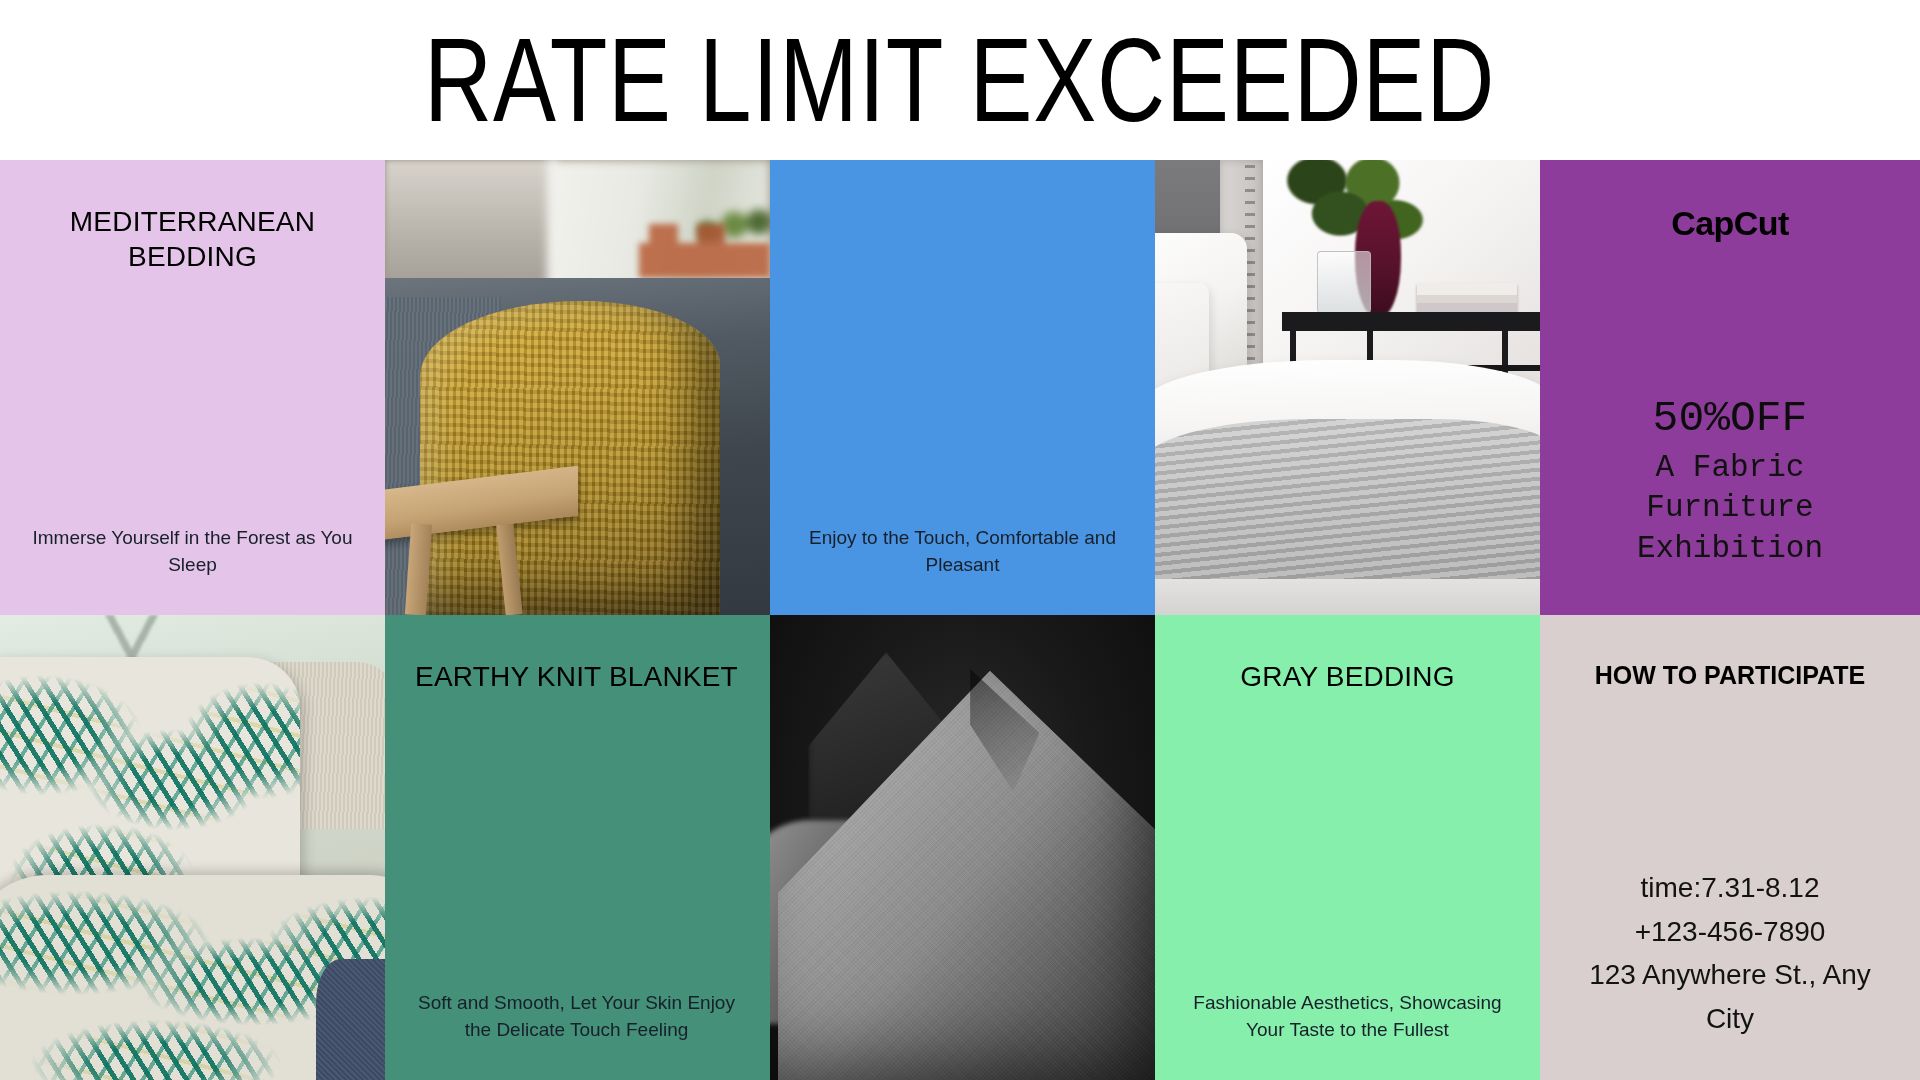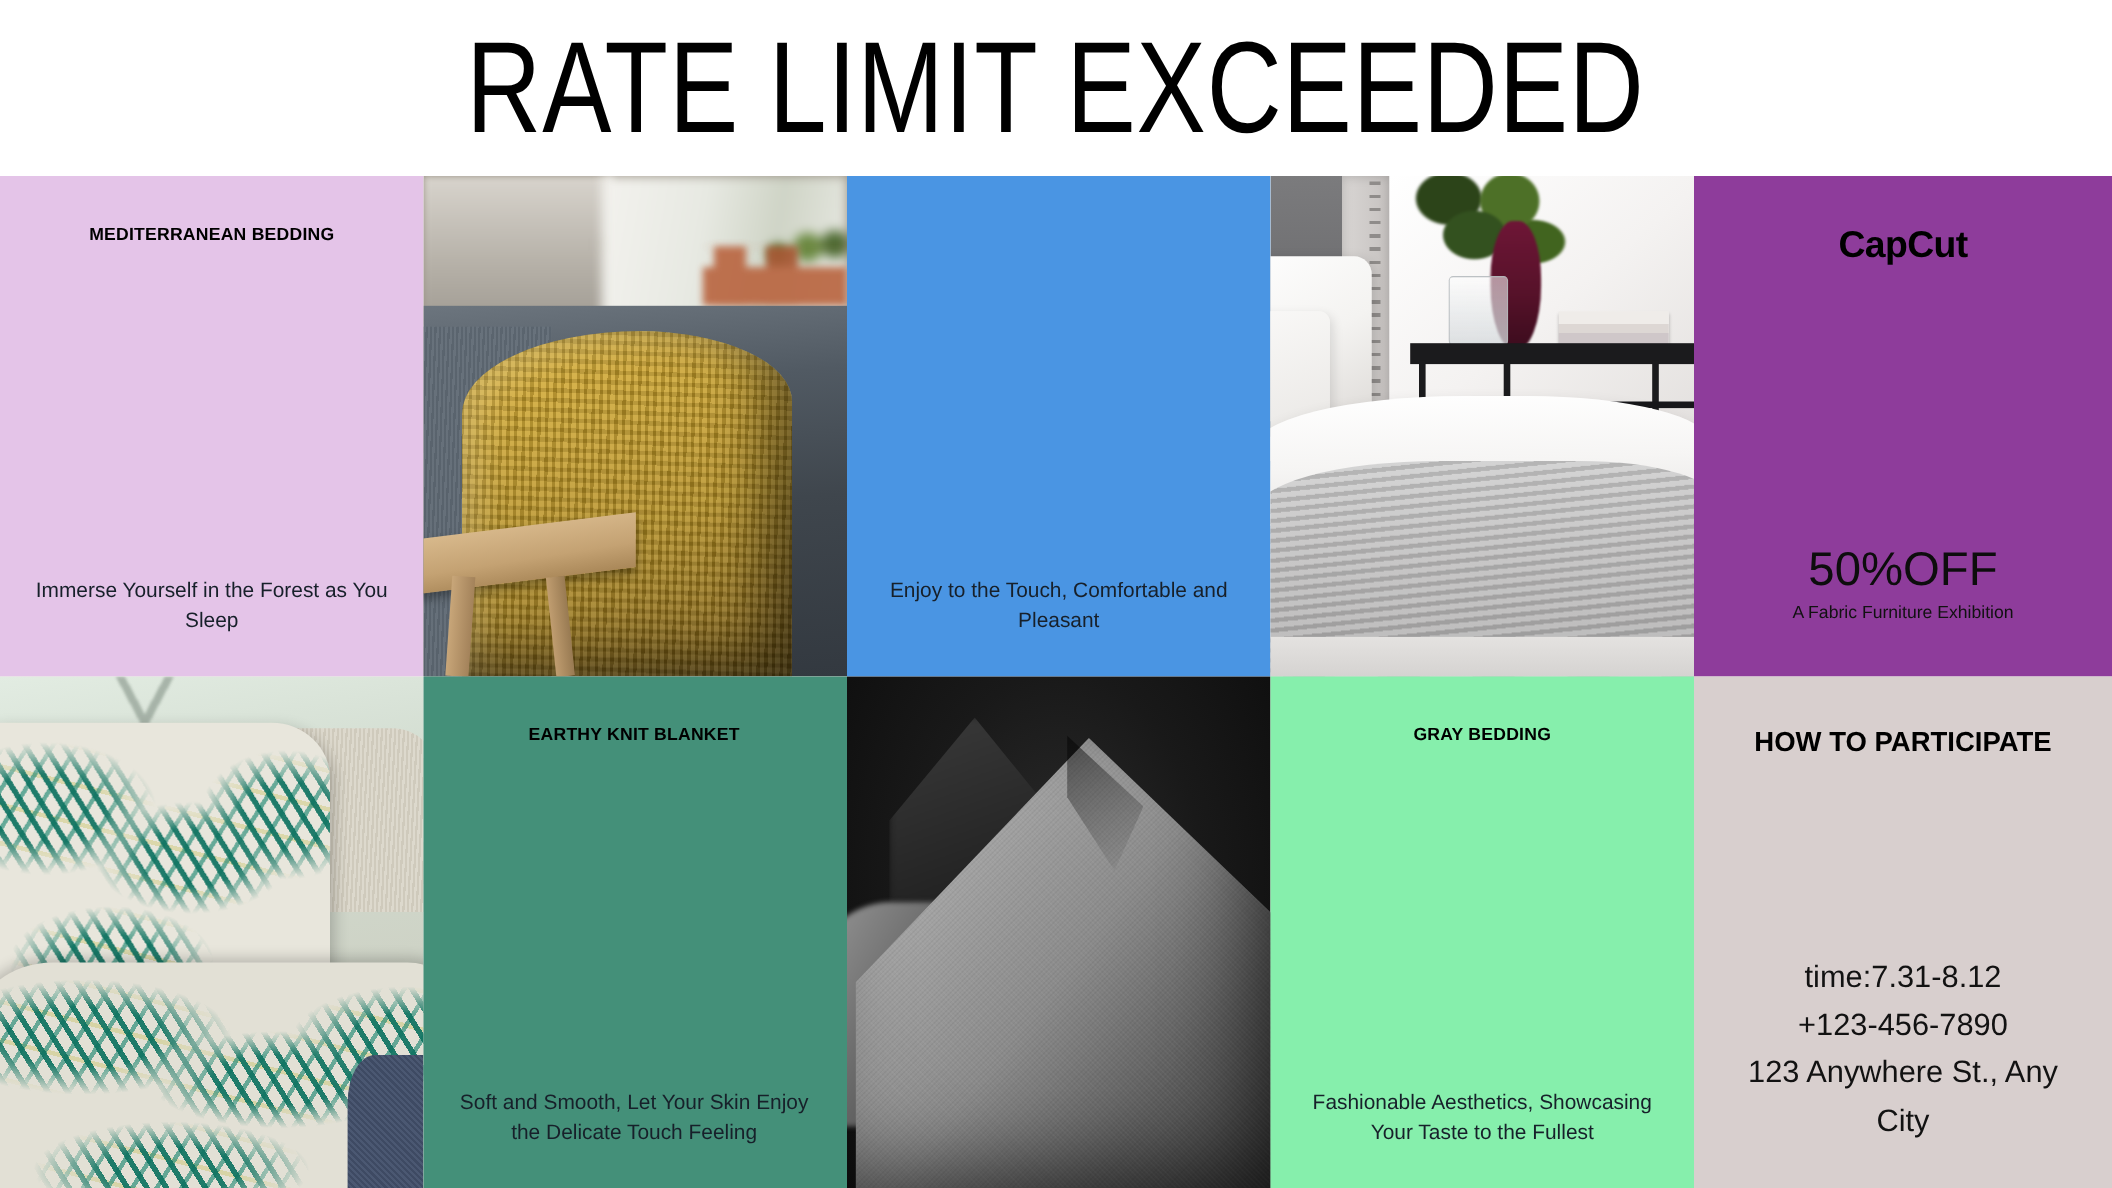--- a/index.html
+++ b/index.html
@@ -15,40 +15,40 @@
                  transform:scaleX(0.80); transform-origin:center center; white-space:nowrap; }
 
   
   .grid { position:absolute; left:0; top:160px; width:1920px; height:920px;
           display:grid; grid-template-columns:385px 385px 385px 385px 380px;
           grid-template-rows:455px 465px; }
   .cell { position:relative; overflow:hidden; }
 
   .textcell { display:flex; flex-direction:column; align-items:center;
               padding:44px 30px 36px; text-align:center; }
-  .cell-title { font-size:16px; font-weight:bold; line-height:1.25; color:#000;
+  .cell-title { font-size:28px; font-weight:normal; line-height:1.25; color:#000;
                 letter-spacing:0.2px; }
   .cell-sub { margin-top:auto; font-size:19px; font-weight:400; line-height:1.45;
               color:#17202a; }
 
   
   .bg-pink   { background:#E4C4E8; }
   .bg-blue   { background:#4A95E3; }
   .bg-purple { background:#8E3C9B; }
   .bg-green  { background:#449079;padding-left:28px; }
   .bg-yellow { background:#86efac;gap:48px; }
   .bg-beige  { background:#D8CFCE; }
 
   
   .promo { display:flex; flex-direction:column; align-items:center;
            padding:44px 26px 46px; text-align:center; }
   .capcut-logo { font-size:34px; font-weight:bold; color:#000; letter-spacing:-0.6px; }
-  .promo-bottom { margin-top:auto; }
+  .promo-bottom { margin-top:auto;font-family:Liberation Mono, monospace; }
   .promo-off { font-size:43px; font-weight:400; color:#0d0d0d; line-height:1.1; }
-  .promo-desc { font-size:16px; font-weight:400; color:#111; line-height:1.3; margin-top:6px; }
+  .promo-desc { font-size:31px; font-weight:400; color:#111; line-height:1.3; margin-top:6px; }
 
   
   .participate { display:flex; flex-direction:column; align-items:center;
                  padding:44px 30px 40px; text-align:center; }
   .part-title { font-size:25px; font-weight:bold; color:#000; line-height:1.3; }
   .part-lines { margin-top:auto; }
   .part-line { font-size:28px; font-weight:400; color:#121212; line-height:1.55; }
 
   
   .photo { position:relative; width:100%; height:100%; }

